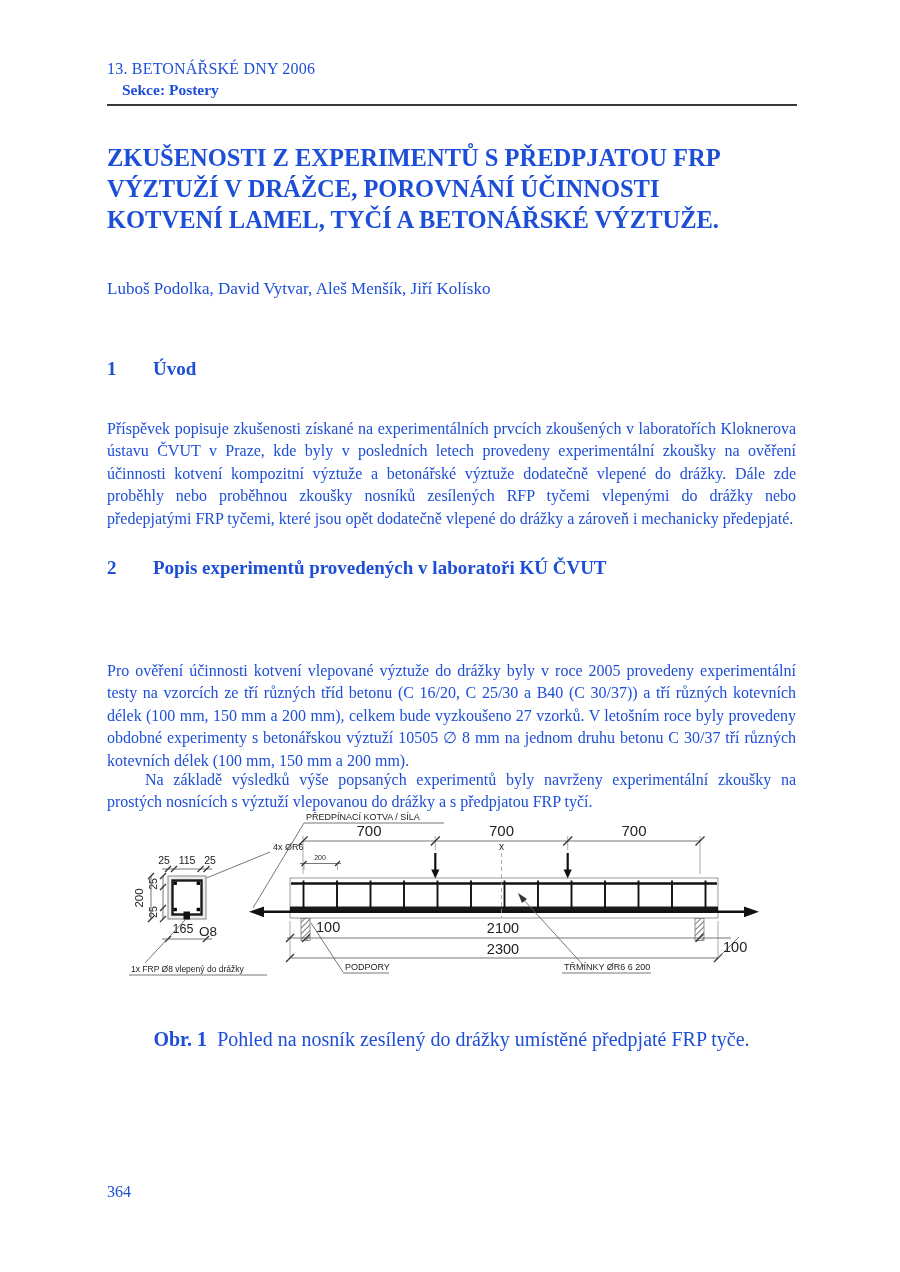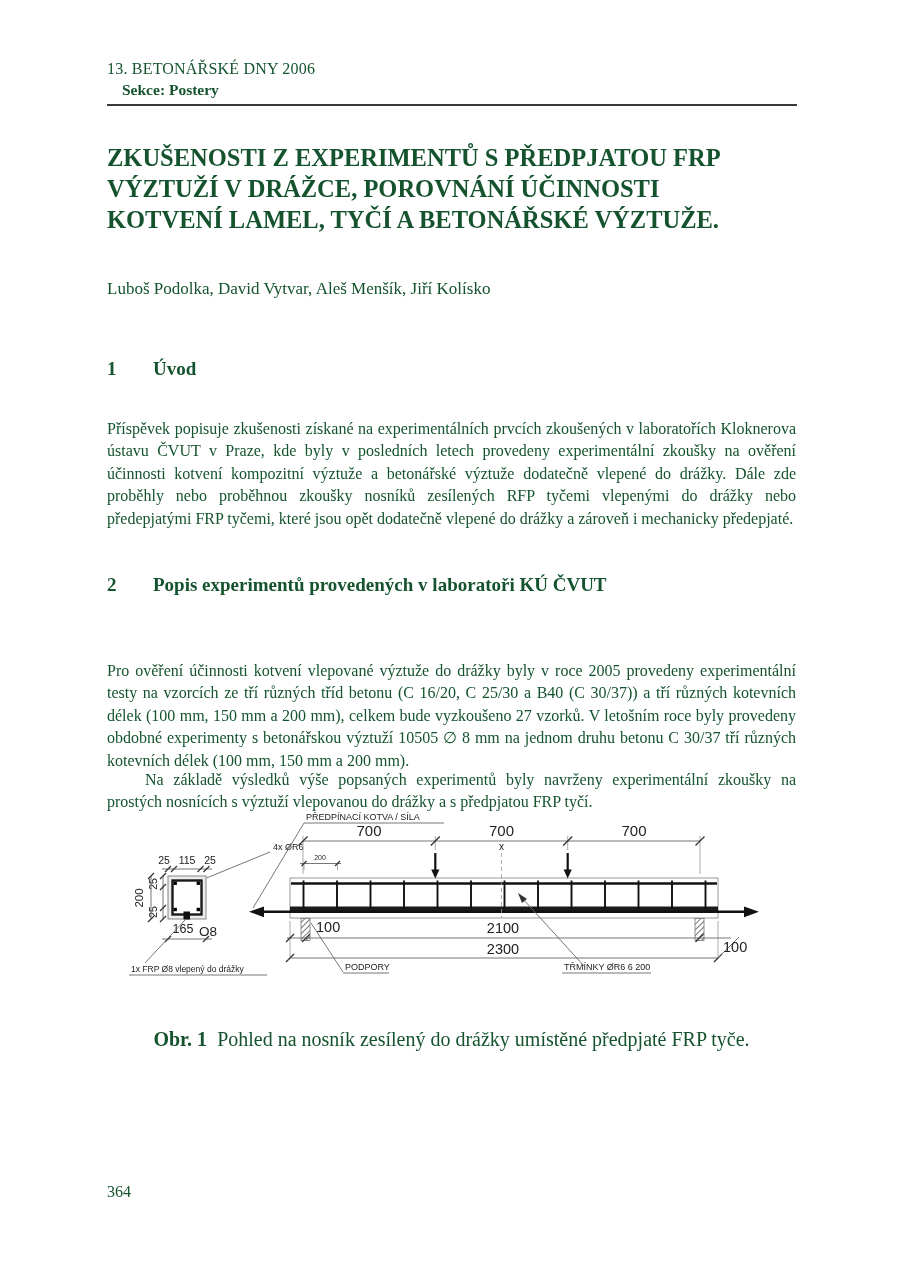--- a/index.html
+++ b/index.html
@@ -1,30 +1,30 @@
 <!DOCTYPE html>
 <html><head>
 <meta charset="utf-8">
 <style>
   html,body { margin:0; padding:0; background:#e9e9e9; }
   .page {
     position:relative; width:900px; height:1272px; margin:0 auto;
     background:#ffffff; overflow:hidden;
-    font-family:"Liberation Serif", serif; color:#14532d;
+    font-family:"Liberation Serif", serif; color:#1d4ed8;
   }
   .abs { position:absolute; }
   .header { top:60px; left:107px; width:690px; border-bottom:2px solid #3a3a3a; padding-bottom:5px; }
   .header .line1 { font-size:16px; letter-spacing:0.2px; }
   .header .line2 { font-size:15.5px; font-weight:bold; margin-top:3px;margin-left:15px; }
   .title { top:142px; left:107px; width:662px; font-size:24.5px; font-weight:bold; line-height:31px; }
   .authors { top:279px; left:107px; font-size:17px; }
   .sec-heading { left:107px; width:689px; font-size:19px; font-weight:bold; }
   .sec-heading .num { display:inline-block; width:46px; }
   #sec1 { top:358px; }
-  #sec2 { top:574px;font-family:Liberation Serif, serif; }
+  #sec2 { top:557px;font-family:Liberation Serif, serif; }
   .para { left:107px; width:689px; font-size:16px; line-height:22.4px; text-align:justify; }
   #p1 { top:402px; }
   #p2 { top:644px; }
   #p2b { top:753px; text-indent:38px; }
   #p3 { top:1071px; }
   .figure-wrap { top:806px; left:117px; width:680px; height:190px; }
   .caption { top:1028px; left:107px; width:689px; text-align:center; font-size:20px; }
   .caption b { margin-right:10px; }
   .pagenum { top:1183px; left:107px; font-size:16px; }
   svg text { font-family:"Liberation Sans", sans-serif; fill:#222; }

